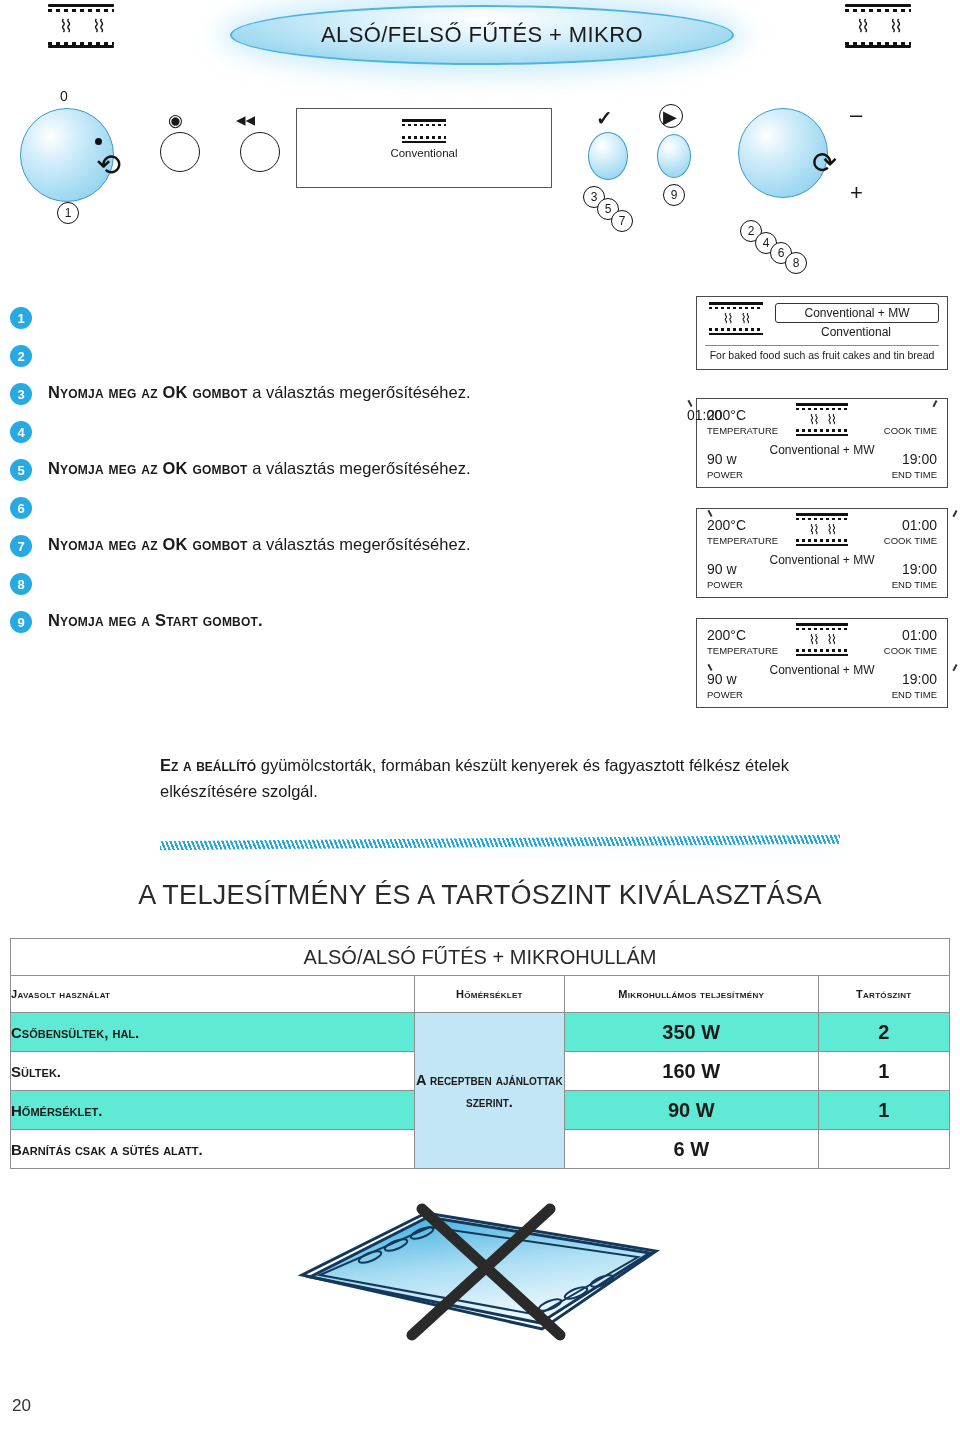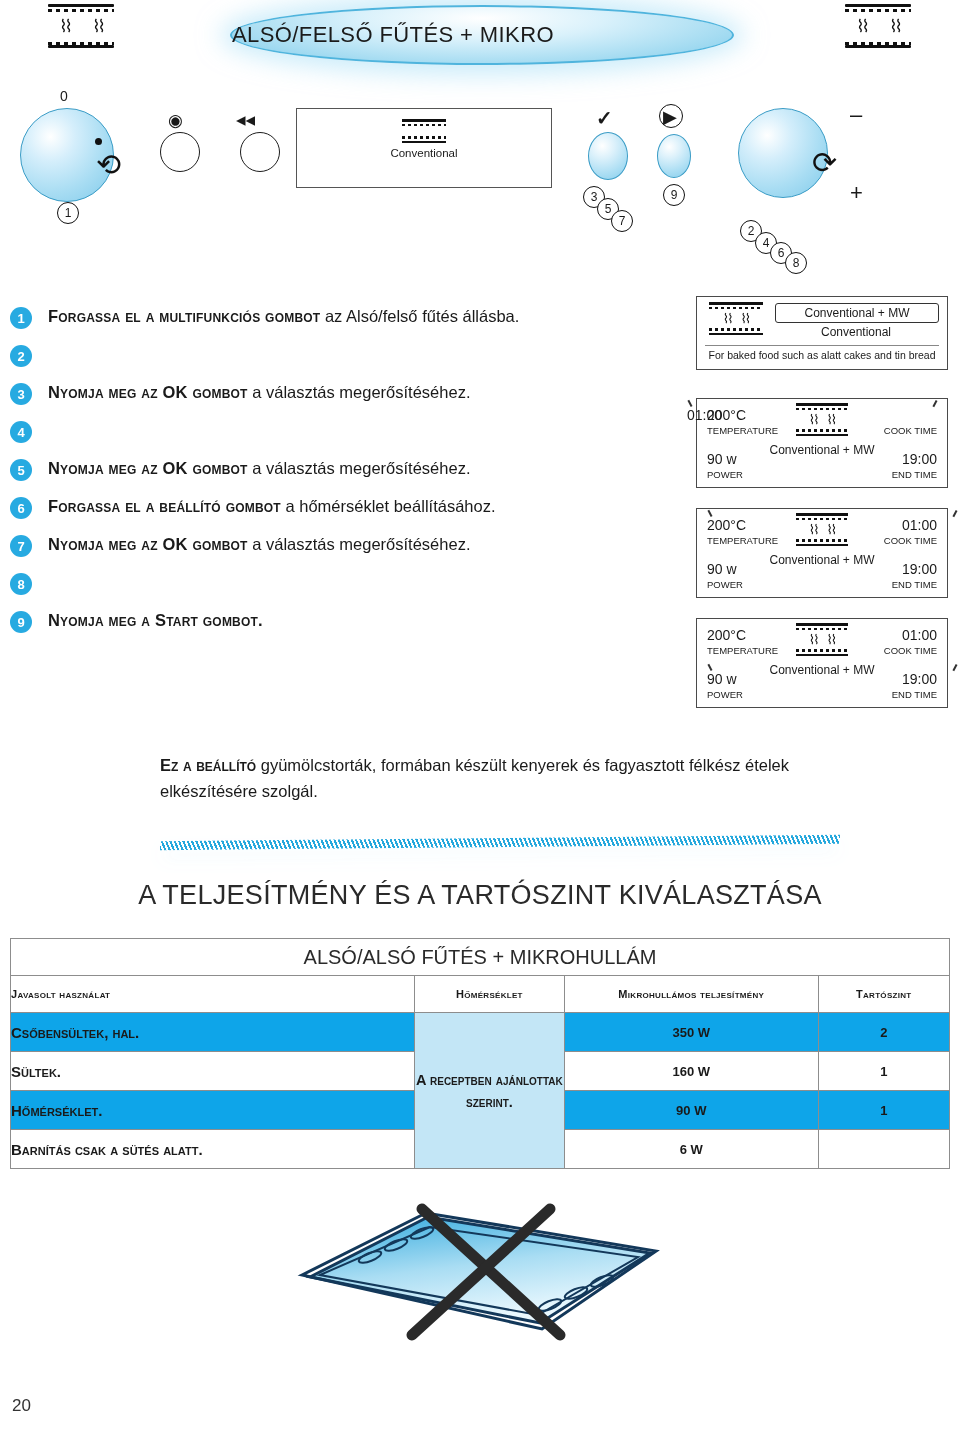--- a/index.html
+++ b/index.html
@@ -8,21 +8,21 @@
 
   
   .abs{position:absolute;}
   .sc{font-variant:small-caps;}
 
   
   #banner{left:230px;top:5px;width:500px;height:56px;border-radius:50%;
       background:radial-gradient(ellipse at 50% 20%, #ffffff 0%, #d9f1fb 35%, #a8ddf2 70%, #7ccbea 100%);
       border:2px solid #4fb4dd;
       box-shadow:0 0 24px 10px rgba(160,220,245,.55);
-      display:flex;align-items:center;}
+      display:flex;align-items:center;justify-content:center;}
   #banner .t{font-size:22px;letter-spacing:.4px;color:#1b1b1b;}
 
   
   .heat-ico{width:66px;height:54px;}
   .hbar{height:3px;background:#111;border-radius:1px;}
   .hdash{height:3px;margin:2px 0 0 0;
      background:repeating-linear-gradient(to right,#111 0 4px,transparent 4px 8px);}
   .hwaves{display:flex;justify-content:space-around;align-items:center;height:28px;font-size:17px;
      letter-spacing:-3px;color:#111;}
 
@@ -66,22 +66,22 @@
   #sect{left:0;top:880px;width:960px;text-align:center;font-size:27px;color:#2a2a2a;letter-spacing:.3px;}
 
   
   #tbl{position:absolute;left:10px;top:938px;width:940px;border-collapse:collapse;}
   #tbl td,#tbl th{border:1px solid #8d8d8d;padding:0;}
   .tbl-title{height:36px;text-align:center;font-size:20px;font-weight:normal;color:#2a2a2a;}
   .th{height:36px;font-size:11px;font-variant:small-caps;font-weight:bold;letter-spacing:.3px;}
   .th.l{text-align:left;padding-left:8px;}
   .th.c{text-align:center;}
   .rowlbl{font-size:15px;font-variant:small-caps;font-weight:bold;padding-left:8px;height:38px;}
-  .cval{text-align:center;font-size:13px;font-weight:bold;}
-  .blue{background:#0ea5e9;}
+  .cval{text-align:center;font-size:20px;font-weight:bold;}
+  .blue{background:#5eead4;}
   .tempcell{background:#c3e6f6;text-align:center;font-size:14.5px;font-variant:small-caps;
       font-weight:bold;line-height:22px;}
 
   
   #tray{left:250px;top:1195px;width:470px;height:210px;}
   #pageno{left:12px;top:1396px;font-size:17px;color:#333;}
 </style>
 </head>
 <body>
 
@@ -154,39 +154,37 @@
   <div class="abs" style="left:850px;top:100px;font-size:22px;">+</div>
   <div class="abs cb" style="left:740px;top:140px;">2</div>
   <div class="abs cb" style="left:755px;top:152px;">4</div>
   <div class="abs cb" style="left:770px;top:162px;">6</div>
   <div class="abs cb" style="left:785px;top:172px;">8</div>
 </div>
 
 <div id="steps">
   <div class="step">
       <div class="badge">1</div>
-      <div class="stxt"><b>Forgassa el a multifunkciós gombot</b><span> az Alsó/felső fűtés állásba.</span></div>
     </div>
   <div class="step">
       <div class="badge">2</div>
     </div>
   <div class="step">
       <div class="badge">3</div>
       <div class="stxt"><b>Nyomja meg az OK gombot</b><span> a választás megerősítéséhez.</span></div>
     </div>
   <div class="step">
       <div class="badge">4</div>
     </div>
   <div class="step">
       <div class="badge">5</div>
       <div class="stxt"><b>Nyomja meg az OK gombot</b><span> a választás megerősítéséhez.</span></div>
     </div>
   <div class="step">
       <div class="badge">6</div>
-      <div class="stxt"><b>Forgassa el a beállító gombot</b><span> a hőmérséklet beállításához.</span></div>
     </div>
   <div class="step">
       <div class="badge">7</div>
       <div class="stxt"><b>Nyomja meg az OK gombot</b><span> a választás megerősítéséhez.</span></div>
     </div>
   <div class="step">
       <div class="badge">8</div>
     </div>
   <div class="step">
       <div class="badge">9</div>
@@ -201,21 +199,21 @@
     <div class="pwave" style="margin:2px 0;">
         <span>⌇⌇</span>
         <span>⌇⌇</span>
       </div>
     <div class="pdash" style="width:54px;"></div>
       <div class="pbar" style="width:54px;margin-top:2px;"></div>
   </div>
   <div class="abs" style="left:78px;top:6px;width:162px;border:1.2px solid #333;border-radius:3px;text-align:center;font-size:12px;padding:2px 0;">Conventional + MW</div>
   <div class="abs" style="left:78px;top:28px;width:162px;text-align:center;font-size:12px;">Conventional</div>
   <div class="abs" style="left:8px;top:48px;width:234px;height:1px;background:#888;"></div>
-  <div class="abs" style="left:0;top:52px;width:250px;text-align:center;font-size:10.5px;">For baked food such as alatt cakes and tin bread</div>
+  <div class="abs" style="left:0;top:52px;width:250px;text-align:center;font-size:10.5px;">For baked food such as fruit cakes and tin bread</div>
 </div>
 
 <div class="panel" style="left:696px;top:398px;width:250px;height:88px;">
   <div class="abs" style="left:10px;top:8px;font-size:14px;">200°C</div>
   <div class="abs" style="left:10px;top:26px;font-size:9.5px;">TEMPERATURE</div>
   <div class="abs blink" style="right:10px;top:8px;font-size:14px;">01:00</div>
   <div class="abs" style="right:10px;top:26px;font-size:9.5px;">COOK TIME</div>
   <div class="abs" style="left:10px;top:52px;font-size:14px;">90 w</div>
   <div class="abs" style="left:10px;top:70px;font-size:9.5px;">POWER</div>
   <div class="abs" style="right:10px;top:52px;font-size:14px;">19:00</div>

